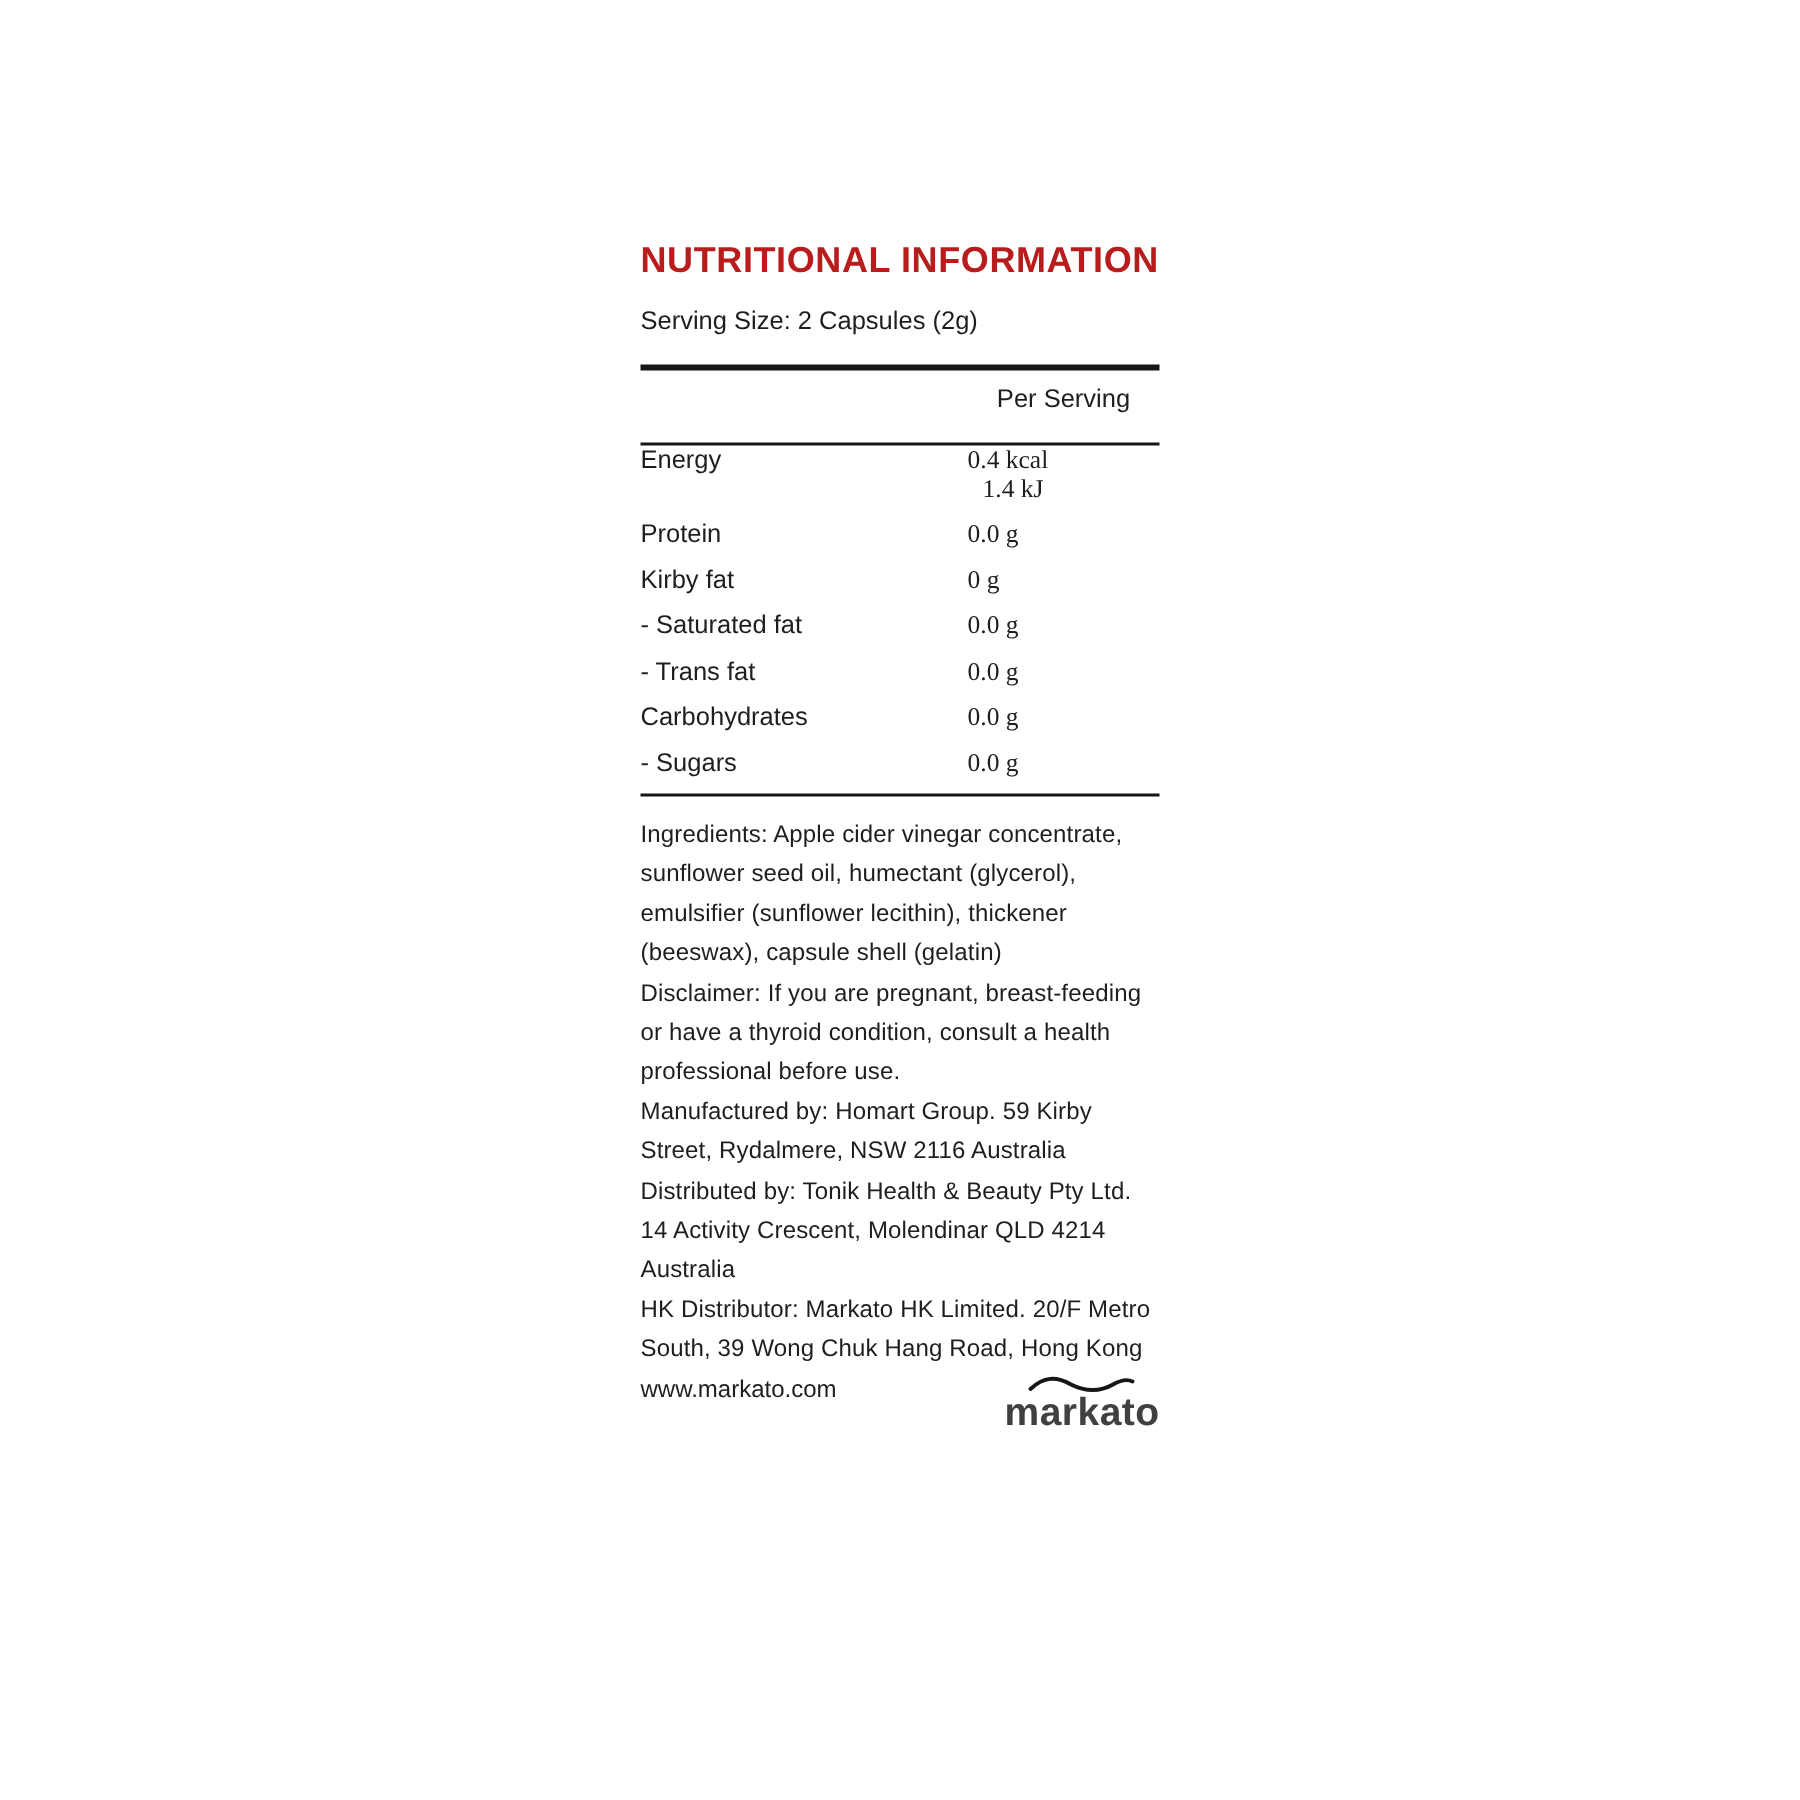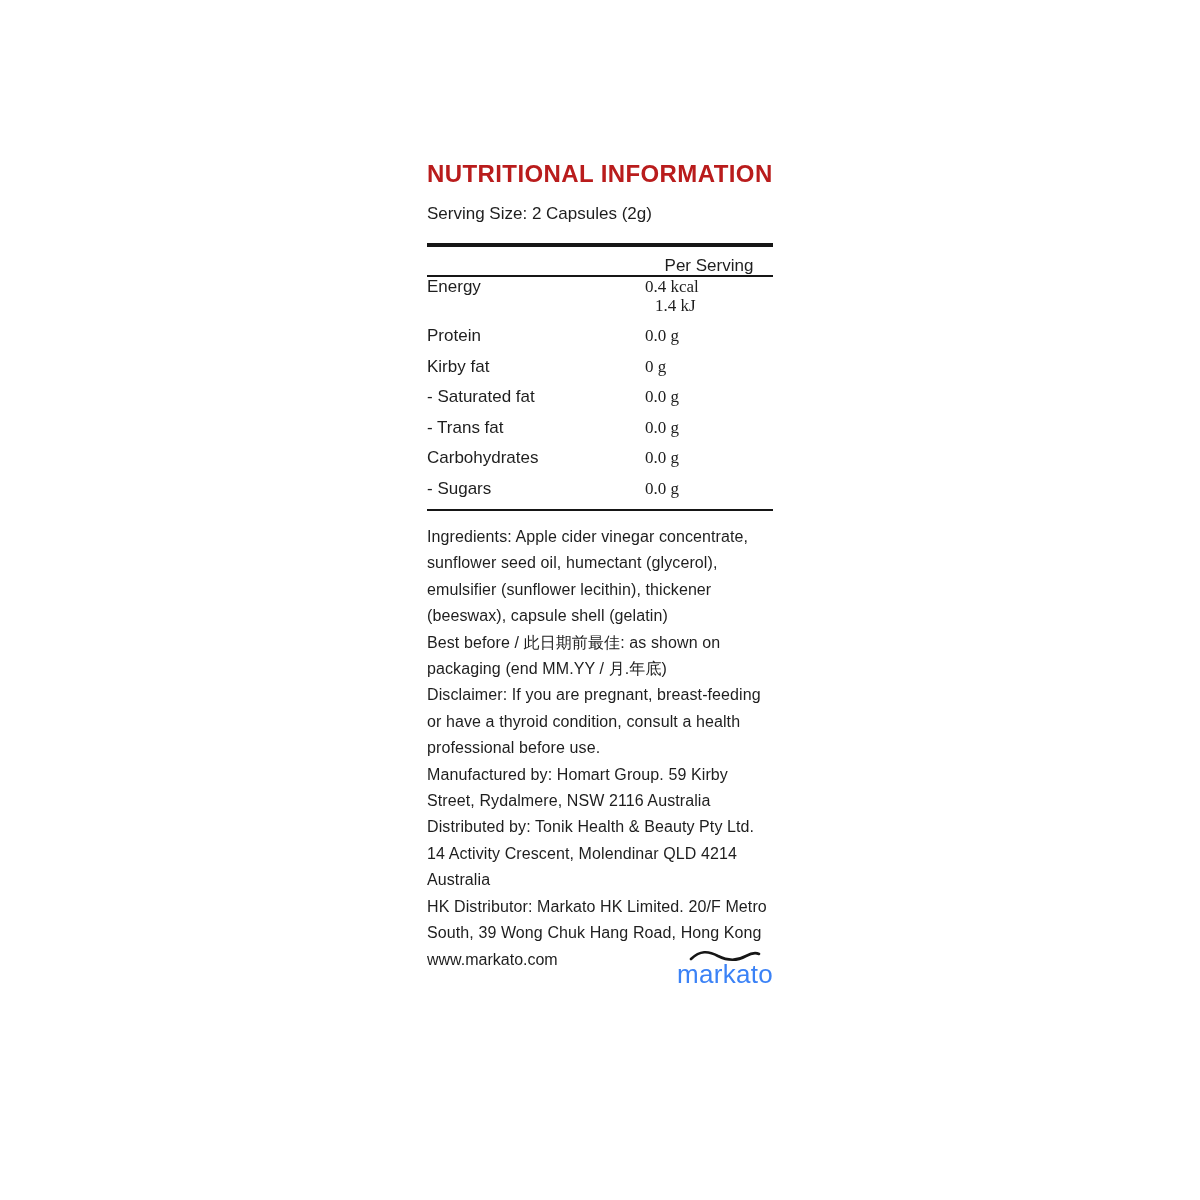--- a/index.html
+++ b/index.html
@@ -28,21 +28,21 @@
   .serv-line {
     font-size: 17px;
     line-height: 23.5px;
   }
   .rule { background: #161616; width: 100%; }
   .rule.thick { height: 4px; margin-top: 17px; }
   .rule.thin  { height: 2px; }
   .thead {
     display: flex;
     justify-content: flex-end;
-    padding: 9px 0 0 0;
+    padding: 9px 0 20px 0;
   }
   .col-header {
     width: 128px;
     text-align: center;
     font-size: 17px;
     line-height: 19px;
   }
   .tbody { }
   .trow {
     display: flex;
@@ -74,23 +74,23 @@
     display: flex;
     justify-content: space-between;
     align-items: flex-start;
     font-size: 16px;
     line-height: 26.4px;
   }
   .logo { text-align: center; padding-bottom: 1px; }
   .logo svg { display: block; margin: 0 auto -3px auto; }
   .logo-word {
     font-size: 26px;
-    font-weight: 400;
+    font-weight: 700;
     letter-spacing: 0.3px;
-    color: #3b82f6;
+    color: #404040;
     line-height: 1.1;
   }
 </style>
 </head>
 <body>
 
 <div class="sheet">
 
   <h1 class="title">NUTRITIONAL INFORMATION</h1>
 
@@ -156,21 +156,20 @@
       </div>
     </div>
 
 
   </div>
 
   <div class="rule thin"></div>
 
   <div class="paras">
     <p>Ingredients: Apple cider vinegar concentrate, sunflower seed oil, humectant (glycerol), emulsifier (sunflower lecithin), thickener (beeswax), capsule shell (gelatin)</p>
-    <p>Best before / 此日期前最佳: as shown on packaging (end MM.YY / 月.年底)</p>
     <p>Disclaimer: If you are pregnant, breast-feeding or have a thyroid condition, consult a health professional before use.</p>
     <p>Manufactured by: Homart Group. 59 Kirby Street, Rydalmere, NSW 2116 Australia</p>
     <p>Distributed by: Tonik Health &amp; Beauty Pty Ltd. 14 Activity Crescent, Molendinar QLD 4214 Australia</p>
     <p>HK Distributor: Markato HK Limited. 20/F Metro South, 39 Wong Chuk Hang Road, Hong Kong</p>
   </div>
 
   <div class="footer">
     <span>www.markato.com</span>
     <div class="logo">
       <svg width="74" height="16" viewBox="0 0 74 16" fill="none" xmlns="http://www.w3.org/2000/svg">

